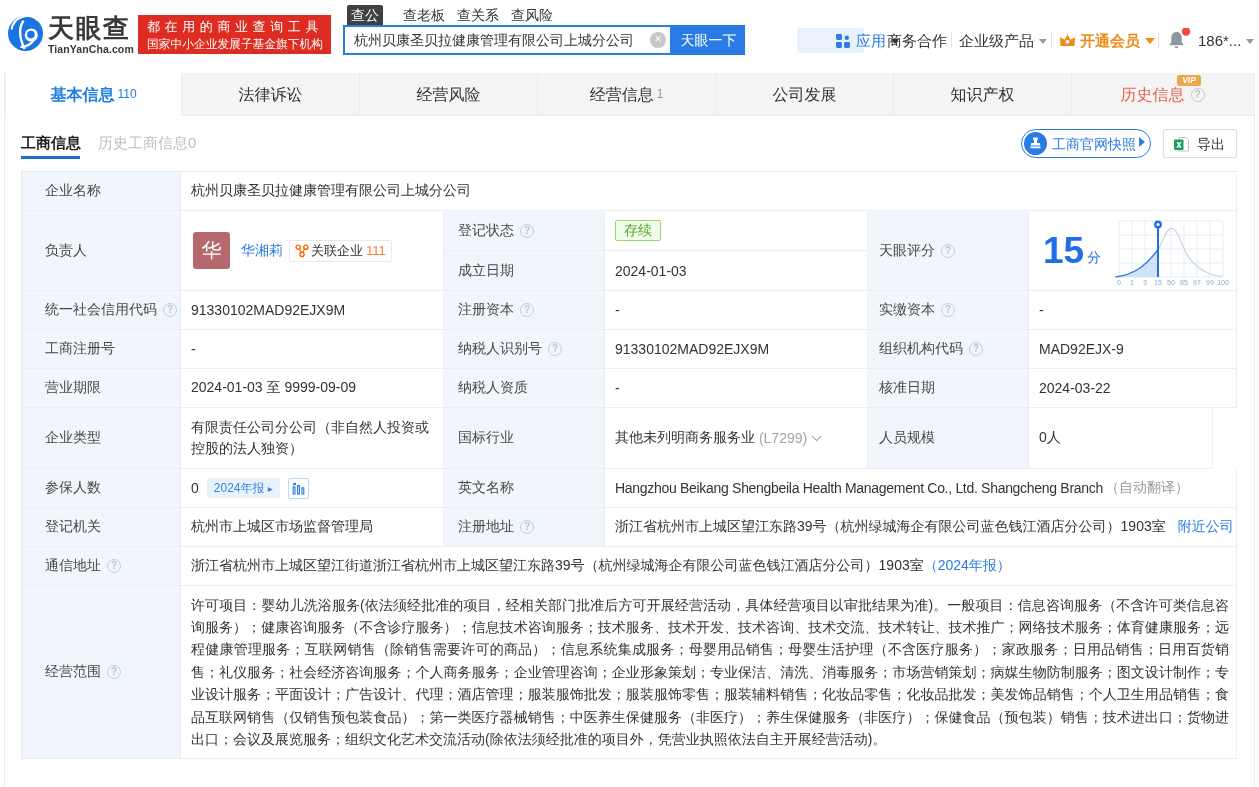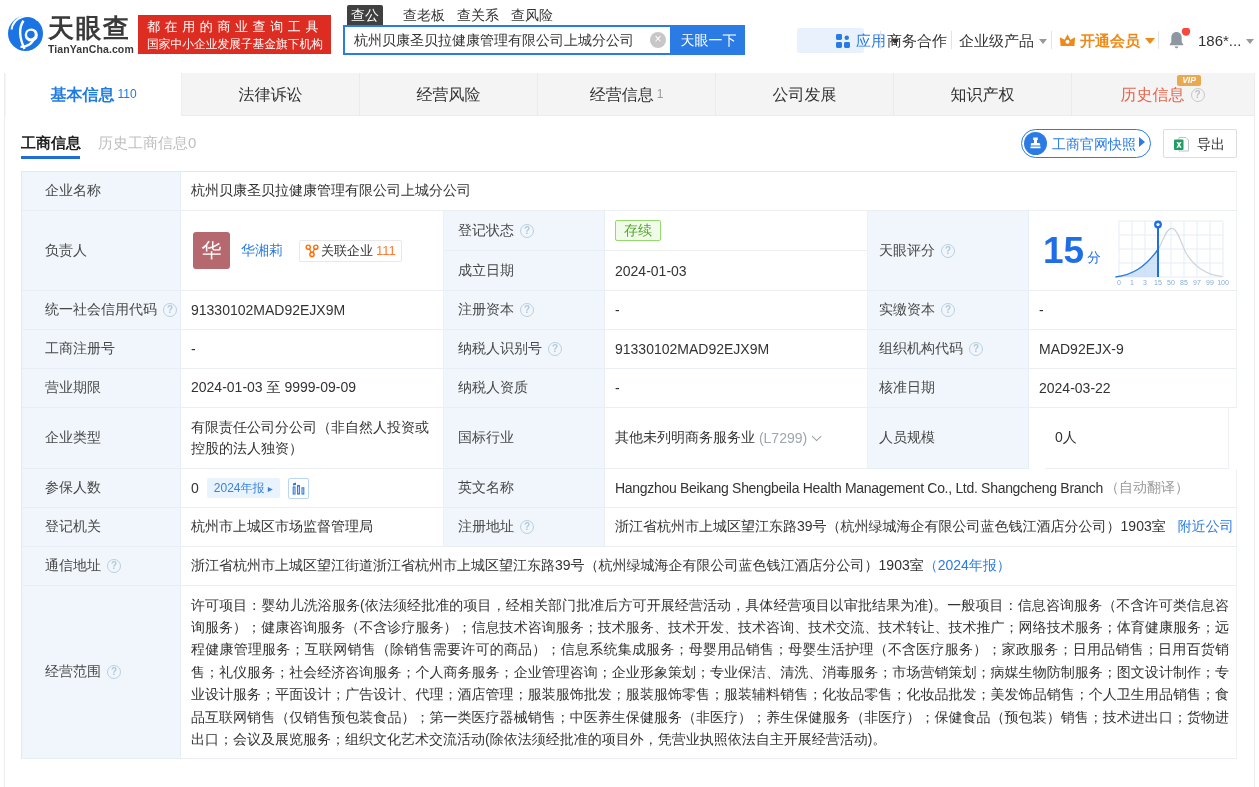--- a/index.html
+++ b/index.html
@@ -38,21 +38,21 @@
 .cell { position:absolute; display:flex; align-items:center; border-right:1px solid #e7eef5; border-bottom:1px solid #e7eef5; font-size:14px; }
 .lbl { background:#f0f6fb; color:#484848; padding-left:23px; }
 .lbl3 { background:#f0f6fb; color:#484848; padding-left:14px; }
 .lbl5 { background:#f0f6fb; color:#484848; padding-left:11px; }
 .val { background:#fff; color:#333; padding-left:10px; border-right-color:#eef2f6; border-bottom-color:#ebeff3;}
 .qm { display:inline-block; width:14px; height:14px; border:1px solid #bccfdf; border-radius:50%; color:#b3c8da; font-size:10px; line-height:12px; text-align:center; margin-left:6px; flex:none; font-weight:bold;}
 .blue { color:#2a7be4; }
 .gray { color:#999; }
 
 #avatar { width:37px; height:37px; background:#b5686d; border-radius:3px; color:#fff; font-size:20px; text-align:center; line-height:37px; margin-left:2px; flex:none;}
-#reltag { display:inline-flex; align-items:center; border:1px solid #e8e8e8; border-radius:2px; height:22px; padding:0 5px; margin-left:16px; font-size:13px; color:#333;}
+#reltag { display:inline-flex; align-items:center; border:1px solid #e8e8e8; border-radius:2px; height:22px; padding:0 5px; margin-left:6px; font-size:13px; color:#333;}
 #cunxu { display:inline-block; border:1px solid #94d96c; background:#f1fbe9; color:#54a52c; font-size:14px; height:21px; line-height:19px; padding:0 8px; border-radius:2px;}
 #score { font-size:37px; font-weight:bold; color:#1f6ee8; letter-spacing:0px;}
 #scorefen { font-size:13.5px; color:#1f6ee8; margin:14px 0 0 3px; }
 #bellchart { margin-left:14px; margin-top:0px; }
 #nbtag { display:inline-block; background:#e9f3fe; color:#3b82d8; font-size:12px; height:20px; line-height:20px; padding:0 7px; margin-left:8px; border-radius:2px;}
 #trendbox { display:inline-flex; align-items:center; justify-content:center; width:21px; height:21px; border:1px solid #b9d6f5; border-radius:2px; margin-left:8px;}
 .downcaret { display:inline-block; width:7px; height:7px; border-right:1.5px solid #9aa1a8; border-bottom:1.5px solid #9aa1a8; transform:rotate(45deg) translateY(-3px); }
 .bizl { line-height:22.4px; text-align:justify; text-align-last:justify; white-space:nowrap; }
 .bizl.last { text-align-last:left; }
 </style>
@@ -214,21 +214,21 @@
 <div class="cell val" style="left:583px;top:197px;width:263px;height:39px;">-</div>
 <div class="cell lbl5" style="left:846px;top:197px;width:161px;height:39px;">核准日期</div>
 <div class="cell val" style="left:1007px;top:197px;width:208px;height:39px;">2024-03-22</div>
 <div class="cell lbl" style="left:0px;top:236px;width:159px;height:61px;">企业类型</div>
 <div class="cell val" style="left:159px;top:236px;width:263px;height:61px;">
       <div style="line-height:21px">有限责任公司分公司（非自然人投资或<br>控股的法人独资）</div>
     </div>
 <div class="cell lbl3" style="left:422px;top:236px;width:161px;height:61px;">国标行业</div>
 <div class="cell val" style="left:583px;top:236px;width:263px;height:61px;">其他未列明商务服务业&nbsp;<span class="gray" style="color:#9fa6ad">(L7299)</span>&nbsp;<span class="downcaret"></span></div>
 <div class="cell lbl5" style="left:846px;top:236px;width:161px;height:61px;">人员规模</div>
-<div class="cell val" style="left:1007px;top:236px;width:184px;height:61px;margin-left:16px;">0人</div>
+<div class="cell val" style="left:1007px;top:236px;width:184px;height:61px;">0人</div>
 <div class="cell lbl" style="left:0px;top:297px;width:159px;height:39px;">参保人数</div>
 <div class="cell val" style="left:159px;top:297px;width:263px;height:39px;">0<span id="nbtag">2024年报 <span style="font-size:10px">▸</span></span><span id="trendbox">
         <svg width="13" height="13" viewBox="0 0 13 13">
           <path d="M1 1.5 L4 0.5 L4 3 L1 3.5 Z" fill="#2a7be4"></path>
           <rect x="1.2" y="5" width="1.8" height="7" fill="none" stroke="#2a7be4" stroke-width="1.1"></rect>
           <rect x="5.6" y="3.5" width="1.8" height="8.5" fill="none" stroke="#2a7be4" stroke-width="1.1"></rect>
           <rect x="10" y="5.8" width="1.8" height="6.2" fill="none" stroke="#2a7be4" stroke-width="1.1"></rect>
         </svg>
       </span></div>
 <div class="cell lbl3" style="left:422px;top:297px;width:161px;height:39px;">英文名称</div>

